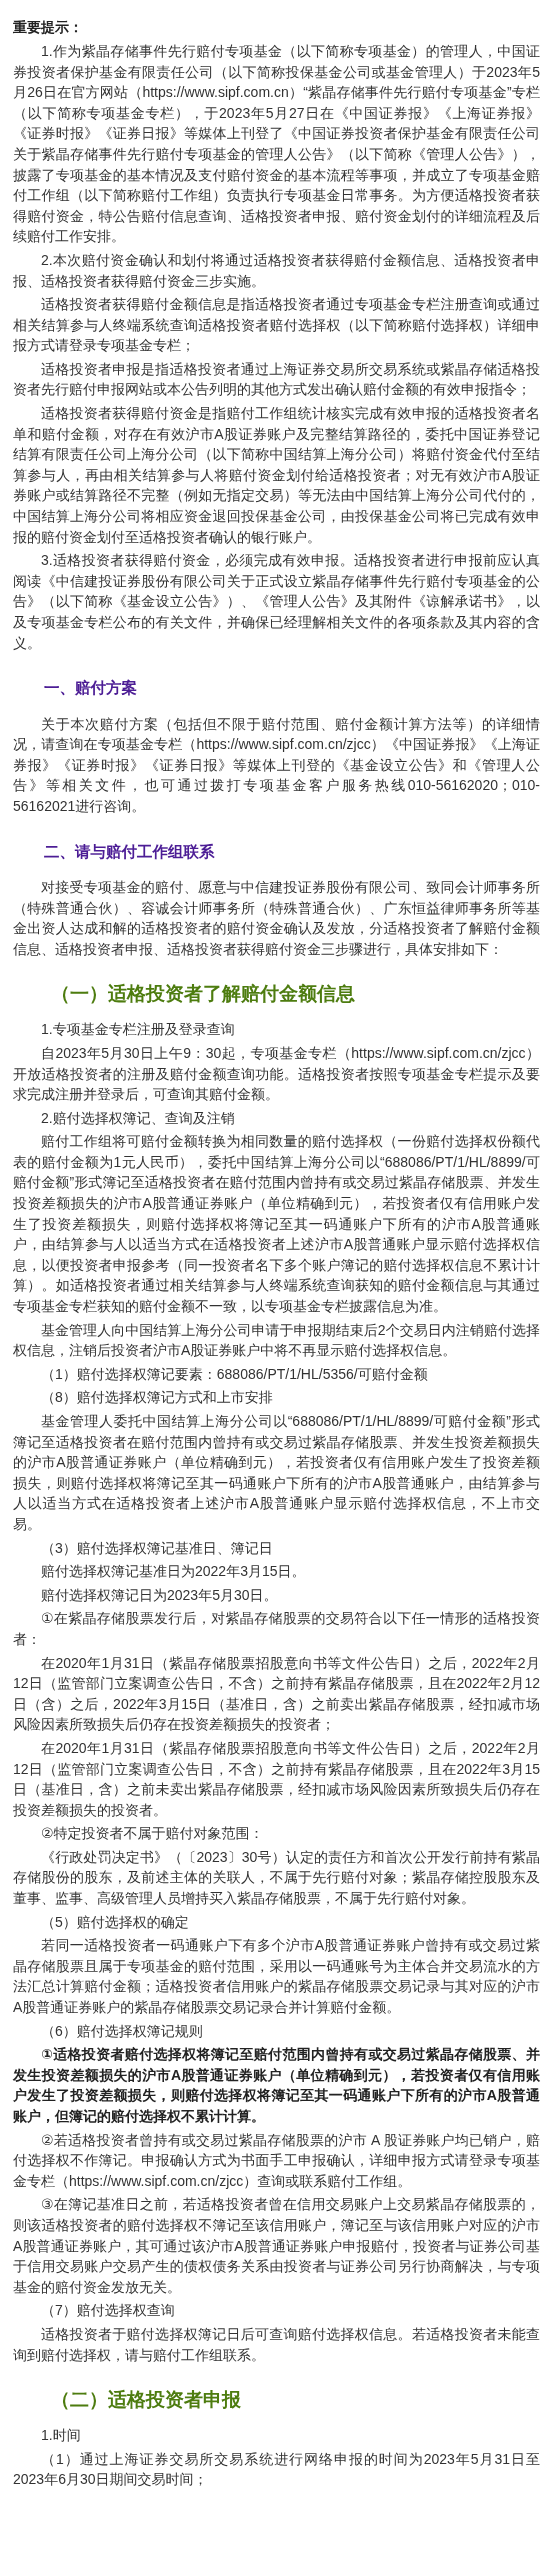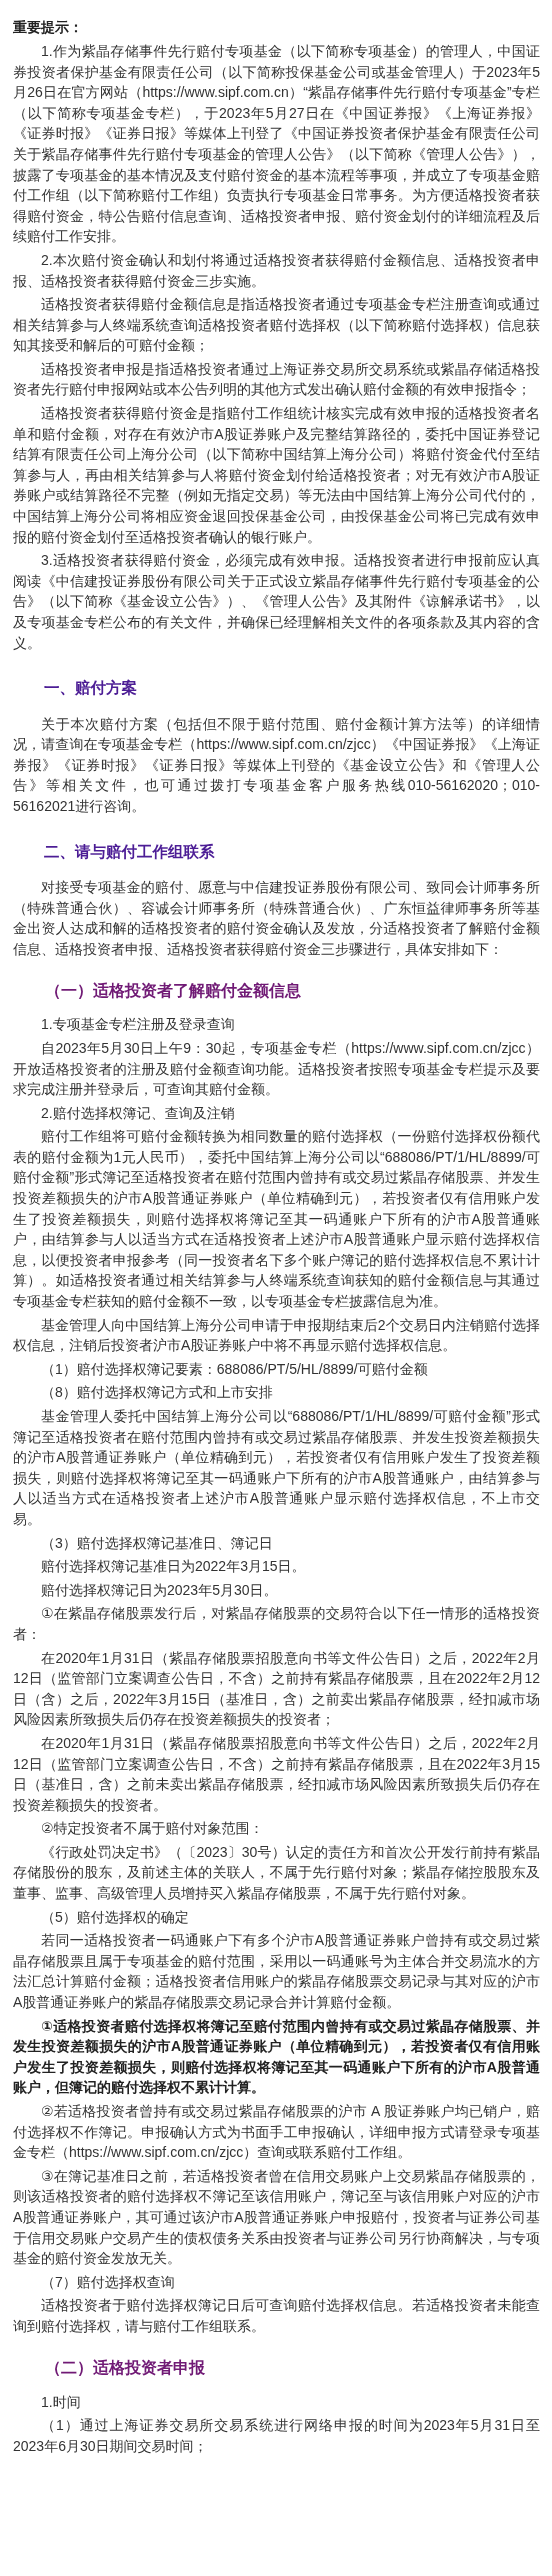--- a/index.html
+++ b/index.html
@@ -3,58 +3,59 @@
 <meta charset="utf-8">
 <style>
   html,body{margin:0;padding:0;background:#fff;}
   body{font-family:"Liberation Sans","DejaVu Sans",sans-serif;color:#333;}
   .page{width:553px;margin:0 auto;background:#fff;padding:14.4px 0 52px;}
   .doc{padding:0 13px;}
   .doc p{font-size:14px;line-height:20.6px;margin:3px 0;text-indent:2em;text-align:justify;color:#333;}
   .doc p.label{font-weight:bold;text-indent:0;color:#222;}
   .doc p.pb{font-weight:bold;color:#222;}
   .doc .h1{font-size:15.5px;font-weight:bold;color:#4c1d95;margin:25px 0 14.4px;text-indent:2em;}
-  .doc .h2{font-size:16px;font-weight:bold;color:#701a75;margin:21.6px 0 12.4px;text-indent:2em;}
+  .doc .h2{font-size:19px;font-weight:bold;color:#4d7c0f;margin:21.6px 0 12.4px;text-indent:2em;}
 </style>
 </head>
 <body>
 
 <div class="page">
 
   <div class="doc">
       <p class="label">重要提示：</p>
       <p>1.作为紫晶存储事件先行赔付专项基金（以下简称专项基金）的管理人，中国证券投资者保护基金有限责任公司（以下简称投保基金公司或基金管理人）于2023年5月26日在官方网站（https://www.sipf.com.cn）“紫晶存储事件先行赔付专项基金”专栏（以下简称专项基金专栏），于2023年5月27日在《中国证券报》《上海证券报》《证券时报》《证券日报》等媒体上刊登了《中国证券投资者保护基金有限责任公司关于紫晶存储事件先行赔付专项基金的管理人公告》（以下简称《管理人公告》），披露了专项基金的基本情况及支付赔付资金的基本流程等事项，并成立了专项基金赔付工作组（以下简称赔付工作组）负责执行专项基金日常事务。为方便适格投资者获得赔付资金，特公告赔付信息查询、适格投资者申报、赔付资金划付的详细流程及后续赔付工作安排。</p>
       <p>2.本次赔付资金确认和划付将通过适格投资者获得赔付金额信息、适格投资者申报、适格投资者获得赔付资金三步实施。</p>
-      <p>适格投资者获得赔付金额信息是指适格投资者通过专项基金专栏注册查询或通过相关结算参与人终端系统查询适格投资者赔付选择权（以下简称赔付选择权）信息获知其接受和解后的可赔付金额；</p>
+      <p>适格投资者获得赔付金额信息是指适格投资者通过专项基金专栏注册查询或通过相关结算参与人终端系统查询适格投资者赔付选择权（以下简称赔付选择权）详细申报方式请登录专项基金专栏；</p>
       <p>适格投资者申报是指适格投资者通过上海证券交易所交易系统或紫晶存储适格投资者先行赔付申报网站或本公告列明的其他方式发出确认赔付金额的有效申报指令；</p>
       <p>适格投资者获得赔付资金是指赔付工作组统计核实完成有效申报的适格投资者名单和赔付金额，对存在有效沪市A股证券账户及完整结算路径的，委托中国证券登记结算有限责任公司上海分公司（以下简称中国结算上海分公司）将赔付资金代付至结算参与人，再由相关结算参与人将赔付资金划付给适格投资者；对无有效沪市A股证券账户或结算路径不完整（例如无指定交易）等无法由中国结算上海分公司代付的，中国结算上海分公司将相应资金退回投保基金公司，由投保基金公司将已完成有效申报的赔付资金划付至适格投资者确认的银行账户。</p>
       <p>3.适格投资者获得赔付资金，必须完成有效申报。适格投资者进行申报前应认真阅读《中信建投证券股份有限公司关于正式设立紫晶存储事件先行赔付专项基金的公告》（以下简称《基金设立公告》）、《管理人公告》及其附件《谅解承诺书》，以及专项基金专栏公布的有关文件，并确保已经理解相关文件的各项条款及其内容的含义。</p>
       <div class="h1">一、赔付方案</div>
       <p>关于本次赔付方案（包括但不限于赔付范围、赔付金额计算方法等）的详细情况，请查询在专项基金专栏（https://www.sipf.com.cn/zjcc）《中国证券报》《上海证券报》《证券时报》《证券日报》等媒体上刊登的《基金设立公告》和《管理人公告》等相关文件，也可通过拨打专项基金客户服务热线010-56162020；010-56162021进行咨询。</p>
       <div class="h1">二、请与赔付工作组联系</div>
       <p>对接受专项基金的赔付、愿意与中信建投证券股份有限公司、致同会计师事务所（特殊普通合伙）、容诚会计师事务所（特殊普通合伙）、广东恒益律师事务所等基金出资人达成和解的适格投资者的赔付资金确认及发放，分适格投资者了解赔付金额信息、适格投资者申报、适格投资者获得赔付资金三步骤进行，具体安排如下：</p>
       <div class="h2">（一）适格投资者了解赔付金额信息</div>
       <p>1.专项基金专栏注册及登录查询</p>
       <p>自2023年5月30日上午9：30起，专项基金专栏（https://www.sipf.com.cn/zjcc）开放适格投资者的注册及赔付金额查询功能。适格投资者按照专项基金专栏提示及要求完成注册并登录后，可查询其赔付金额。</p>
       <p>2.赔付选择权簿记、查询及注销</p>
       <p>赔付工作组将可赔付金额转换为相同数量的赔付选择权（一份赔付选择权份额代表的赔付金额为1元人民币），委托中国结算上海分公司以“688086/PT/1/HL/8899/可赔付金额”形式簿记至适格投资者在赔付范围内曾持有或交易过紫晶存储股票、并发生投资差额损失的沪市A股普通证券账户（单位精确到元），若投资者仅有信用账户发生了投资差额损失，则赔付选择权将簿记至其一码通账户下所有的沪市A股普通账户，由结算参与人以适当方式在适格投资者上述沪市A股普通账户显示赔付选择权信息，以便投资者申报参考（同一投资者名下多个账户簿记的赔付选择权信息不累计计算）。如适格投资者通过相关结算参与人终端系统查询获知的赔付金额信息与其通过专项基金专栏获知的赔付金额不一致，以专项基金专栏披露信息为准。</p>
       <p>基金管理人向中国结算上海分公司申请于申报期结束后2个交易日内注销赔付选择权信息，注销后投资者沪市A股证券账户中将不再显示赔付选择权信息。</p>
-      <p>（1）赔付选择权簿记要素：688086/PT/5/HL/8899/可赔付金额</p>
+      <p>（1）赔付选择权簿记要素：688086/PT/1/HL/5356/可赔付金额</p>
       <p>（8）赔付选择权簿记方式和上市安排</p>
       <p>基金管理人委托中国结算上海分公司以“688086/PT/1/HL/8899/可赔付金额”形式簿记至适格投资者在赔付范围内曾持有或交易过紫晶存储股票、并发生投资差额损失的沪市A股普通证券账户（单位精确到元），若投资者仅有信用账户发生了投资差额损失，则赔付选择权将簿记至其一码通账户下所有的沪市A股普通账户，由结算参与人以适当方式在适格投资者上述沪市A股普通账户显示赔付选择权信息，不上市交易。</p>
       <p>（3）赔付选择权簿记基准日、簿记日</p>
       <p>赔付选择权簿记基准日为2022年3月15日。</p>
       <p>赔付选择权簿记日为2023年5月30日。</p>
       <p>①在紫晶存储股票发行后，对紫晶存储股票的交易符合以下任一情形的适格投资者：</p>
       <p>在2020年1月31日（紫晶存储股票招股意向书等文件公告日）之后，2022年2月12日（监管部门立案调查公告日，不含）之前持有紫晶存储股票，且在2022年2月12日（含）之后，2022年3月15日（基准日，含）之前卖出紫晶存储股票，经扣减市场风险因素所致损失后仍存在投资差额损失的投资者；</p>
       <p>在2020年1月31日（紫晶存储股票招股意向书等文件公告日）之后，2022年2月12日（监管部门立案调查公告日，不含）之前持有紫晶存储股票，且在2022年3月15日（基准日，含）之前未卖出紫晶存储股票，经扣减市场风险因素所致损失后仍存在投资差额损失的投资者。</p>
       <p>②特定投资者不属于赔付对象范围：</p>
       <p>《行政处罚决定书》（〔2023〕30号）认定的责任方和首次公开发行前持有紫晶存储股份的股东，及前述主体的关联人，不属于先行赔付对象；紫晶存储控股股东及董事、监事、高级管理人员增持买入紫晶存储股票，不属于先行赔付对象。</p>
       <p>（5）赔付选择权的确定</p>
       <p>若同一适格投资者一码通账户下有多个沪市A股普通证券账户曾持有或交易过紫晶存储股票且属于专项基金的赔付范围，采用以一码通账号为主体合并交易流水的方法汇总计算赔付金额；适格投资者信用账户的紫晶存储股票交易记录与其对应的沪市A股普通证券账户的紫晶存储股票交易记录合并计算赔付金额。</p>
+      <p>（6）赔付选择权簿记规则</p>
       <p class="pb">①适格投资者赔付选择权将簿记至赔付范围内曾持有或交易过紫晶存储股票、并发生投资差额损失的沪市A股普通证券账户（单位精确到元），若投资者仅有信用账户发生了投资差额损失，则赔付选择权将簿记至其一码通账户下所有的沪市A股普通账户，但簿记的赔付选择权不累计计算。</p>
       <p>②若适格投资者曾持有或交易过紫晶存储股票的沪市 A 股证券账户均已销户，赔付选择权不作簿记。申报确认方式为书面手工申报确认，详细申报方式请登录专项基金专栏（https://www.sipf.com.cn/zjcc）查询或联系赔付工作组。</p>
       <p>③在簿记基准日之前，若适格投资者曾在信用交易账户上交易紫晶存储股票的，则该适格投资者的赔付选择权不簿记至该信用账户，簿记至与该信用账户对应的沪市A股普通证券账户，其可通过该沪市A股普通证券账户申报赔付，投资者与证券公司基于信用交易账户交易产生的债权债务关系由投资者与证券公司另行协商解决，与专项基金的赔付资金发放无关。</p>
       <p>（7）赔付选择权查询</p>
       <p>适格投资者于赔付选择权簿记日后可查询赔付选择权信息。若适格投资者未能查询到赔付选择权，请与赔付工作组联系。</p>
       <div class="h2">（二）适格投资者申报</div>
       <p>1.时间</p>
       <p>（1）通过上海证券交易所交易系统进行网络申报的时间为2023年5月31日至2023年6月30日期间交易时间；</p>
     </div>
 

